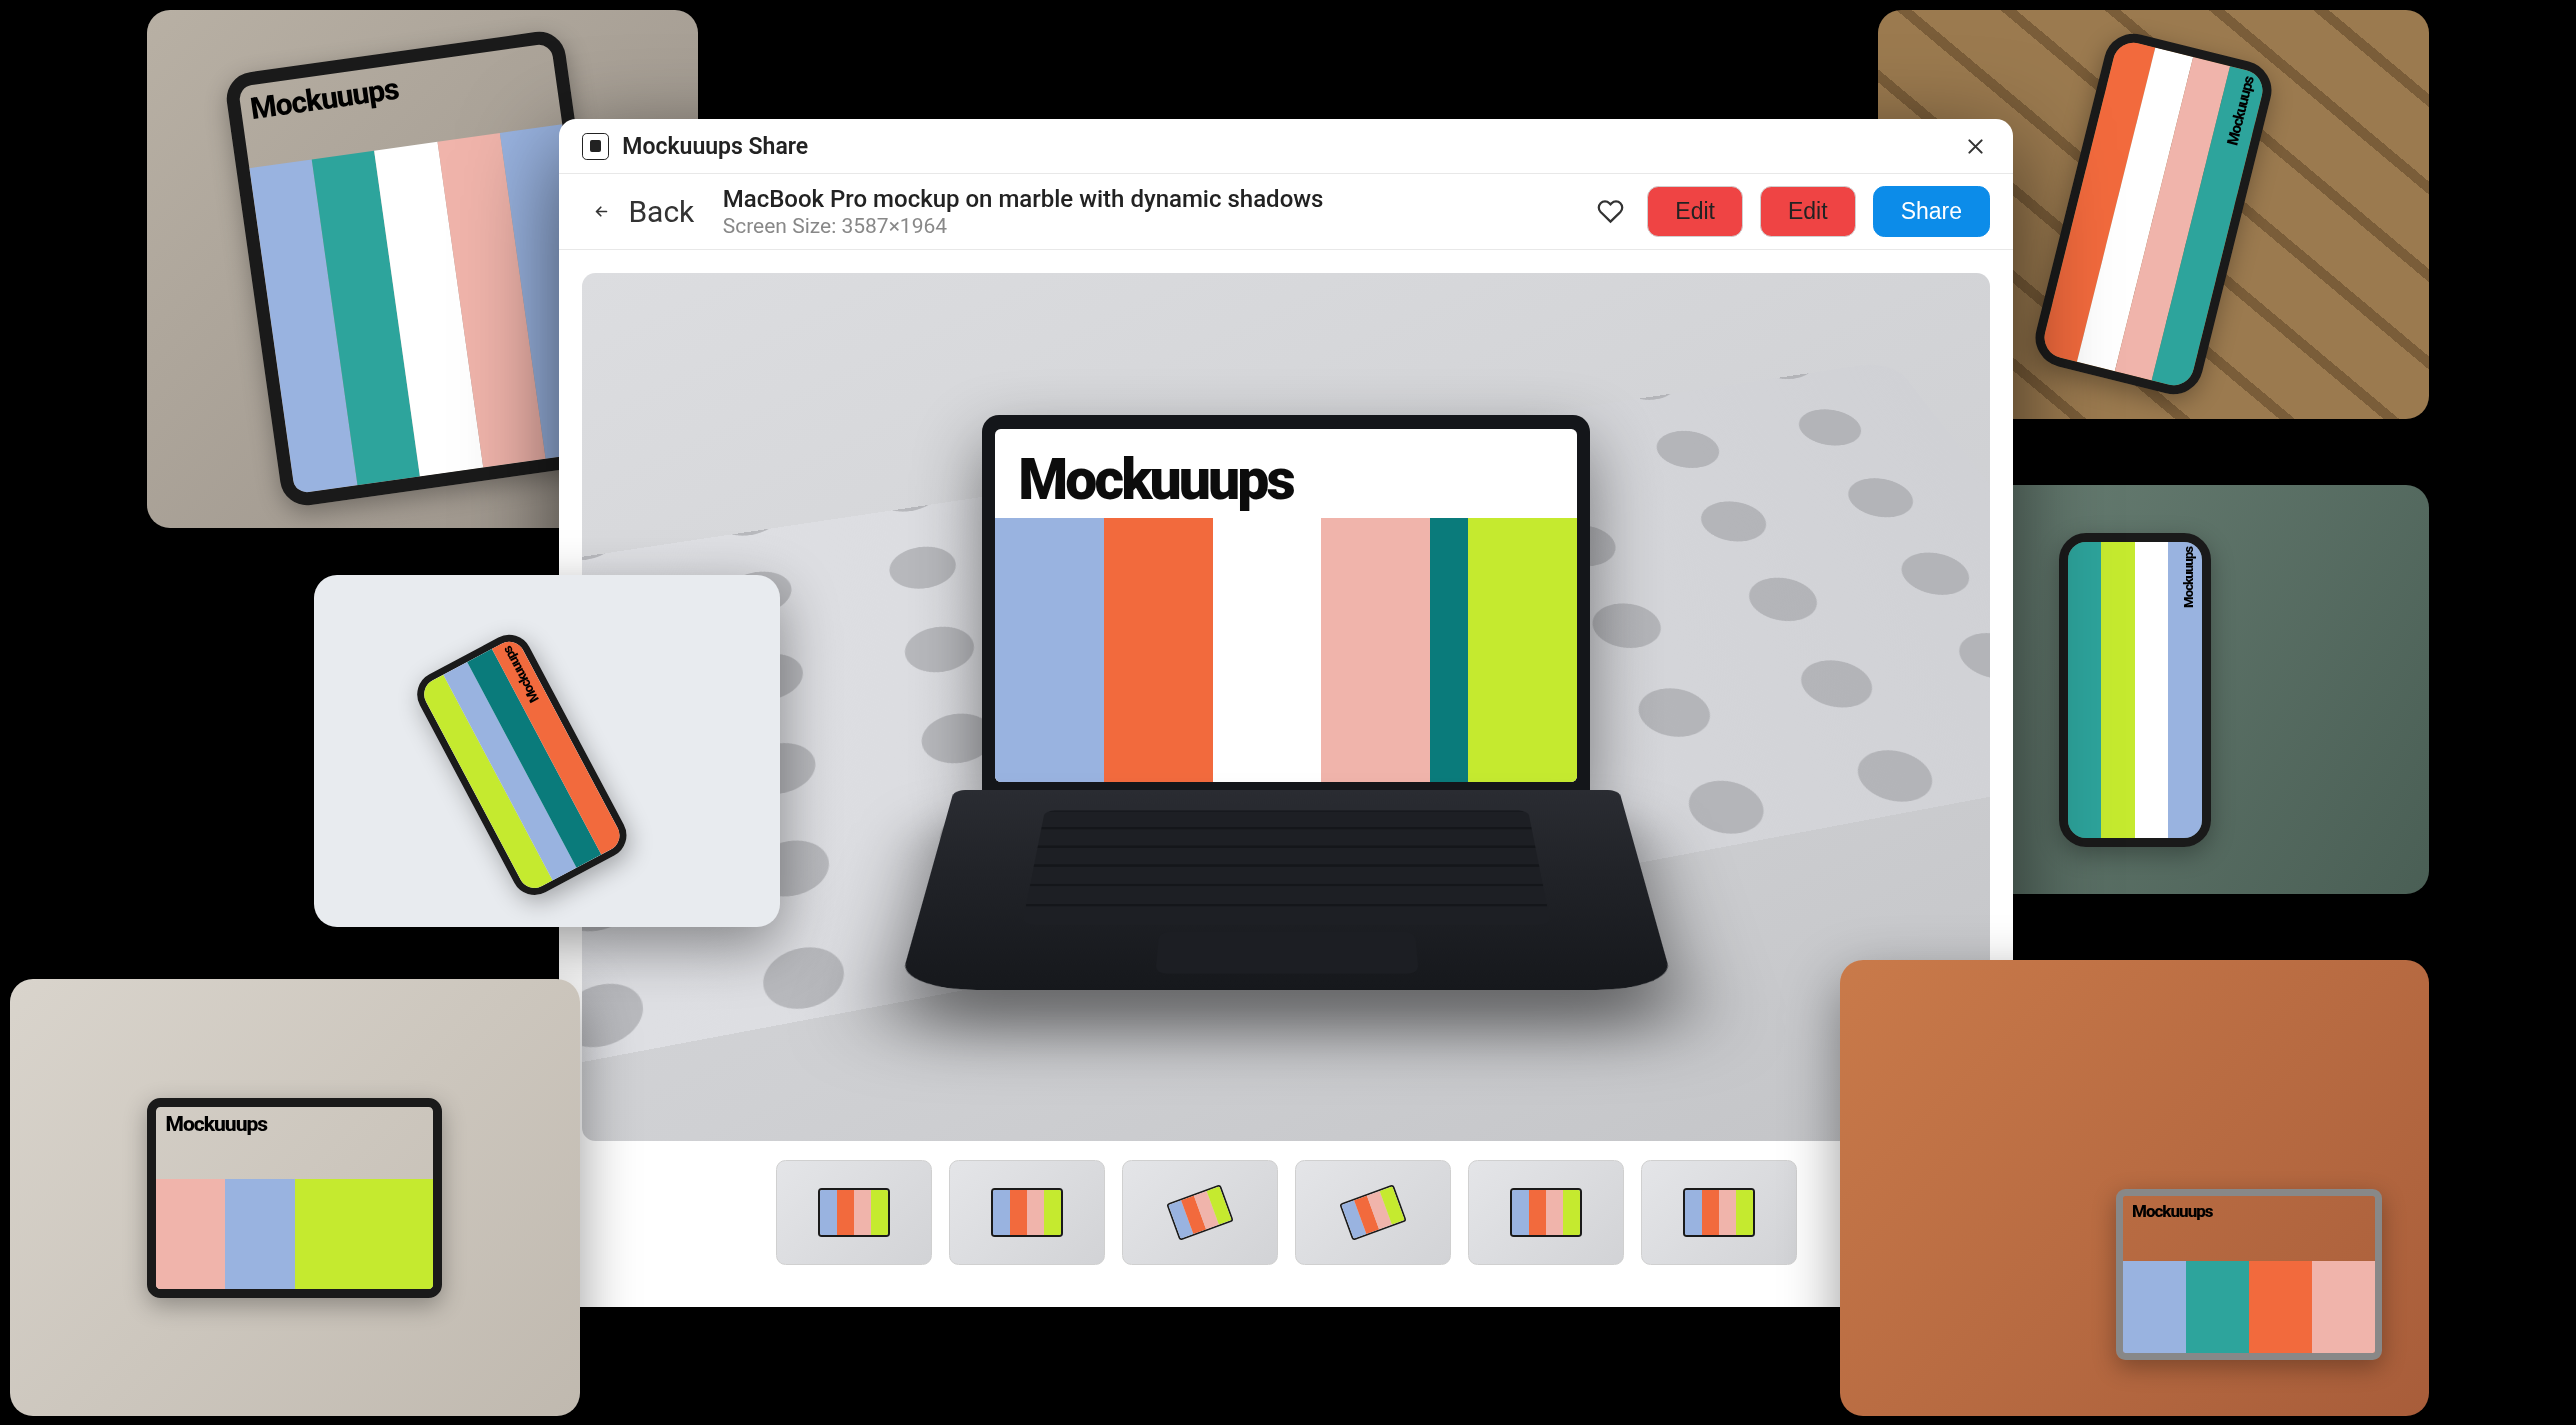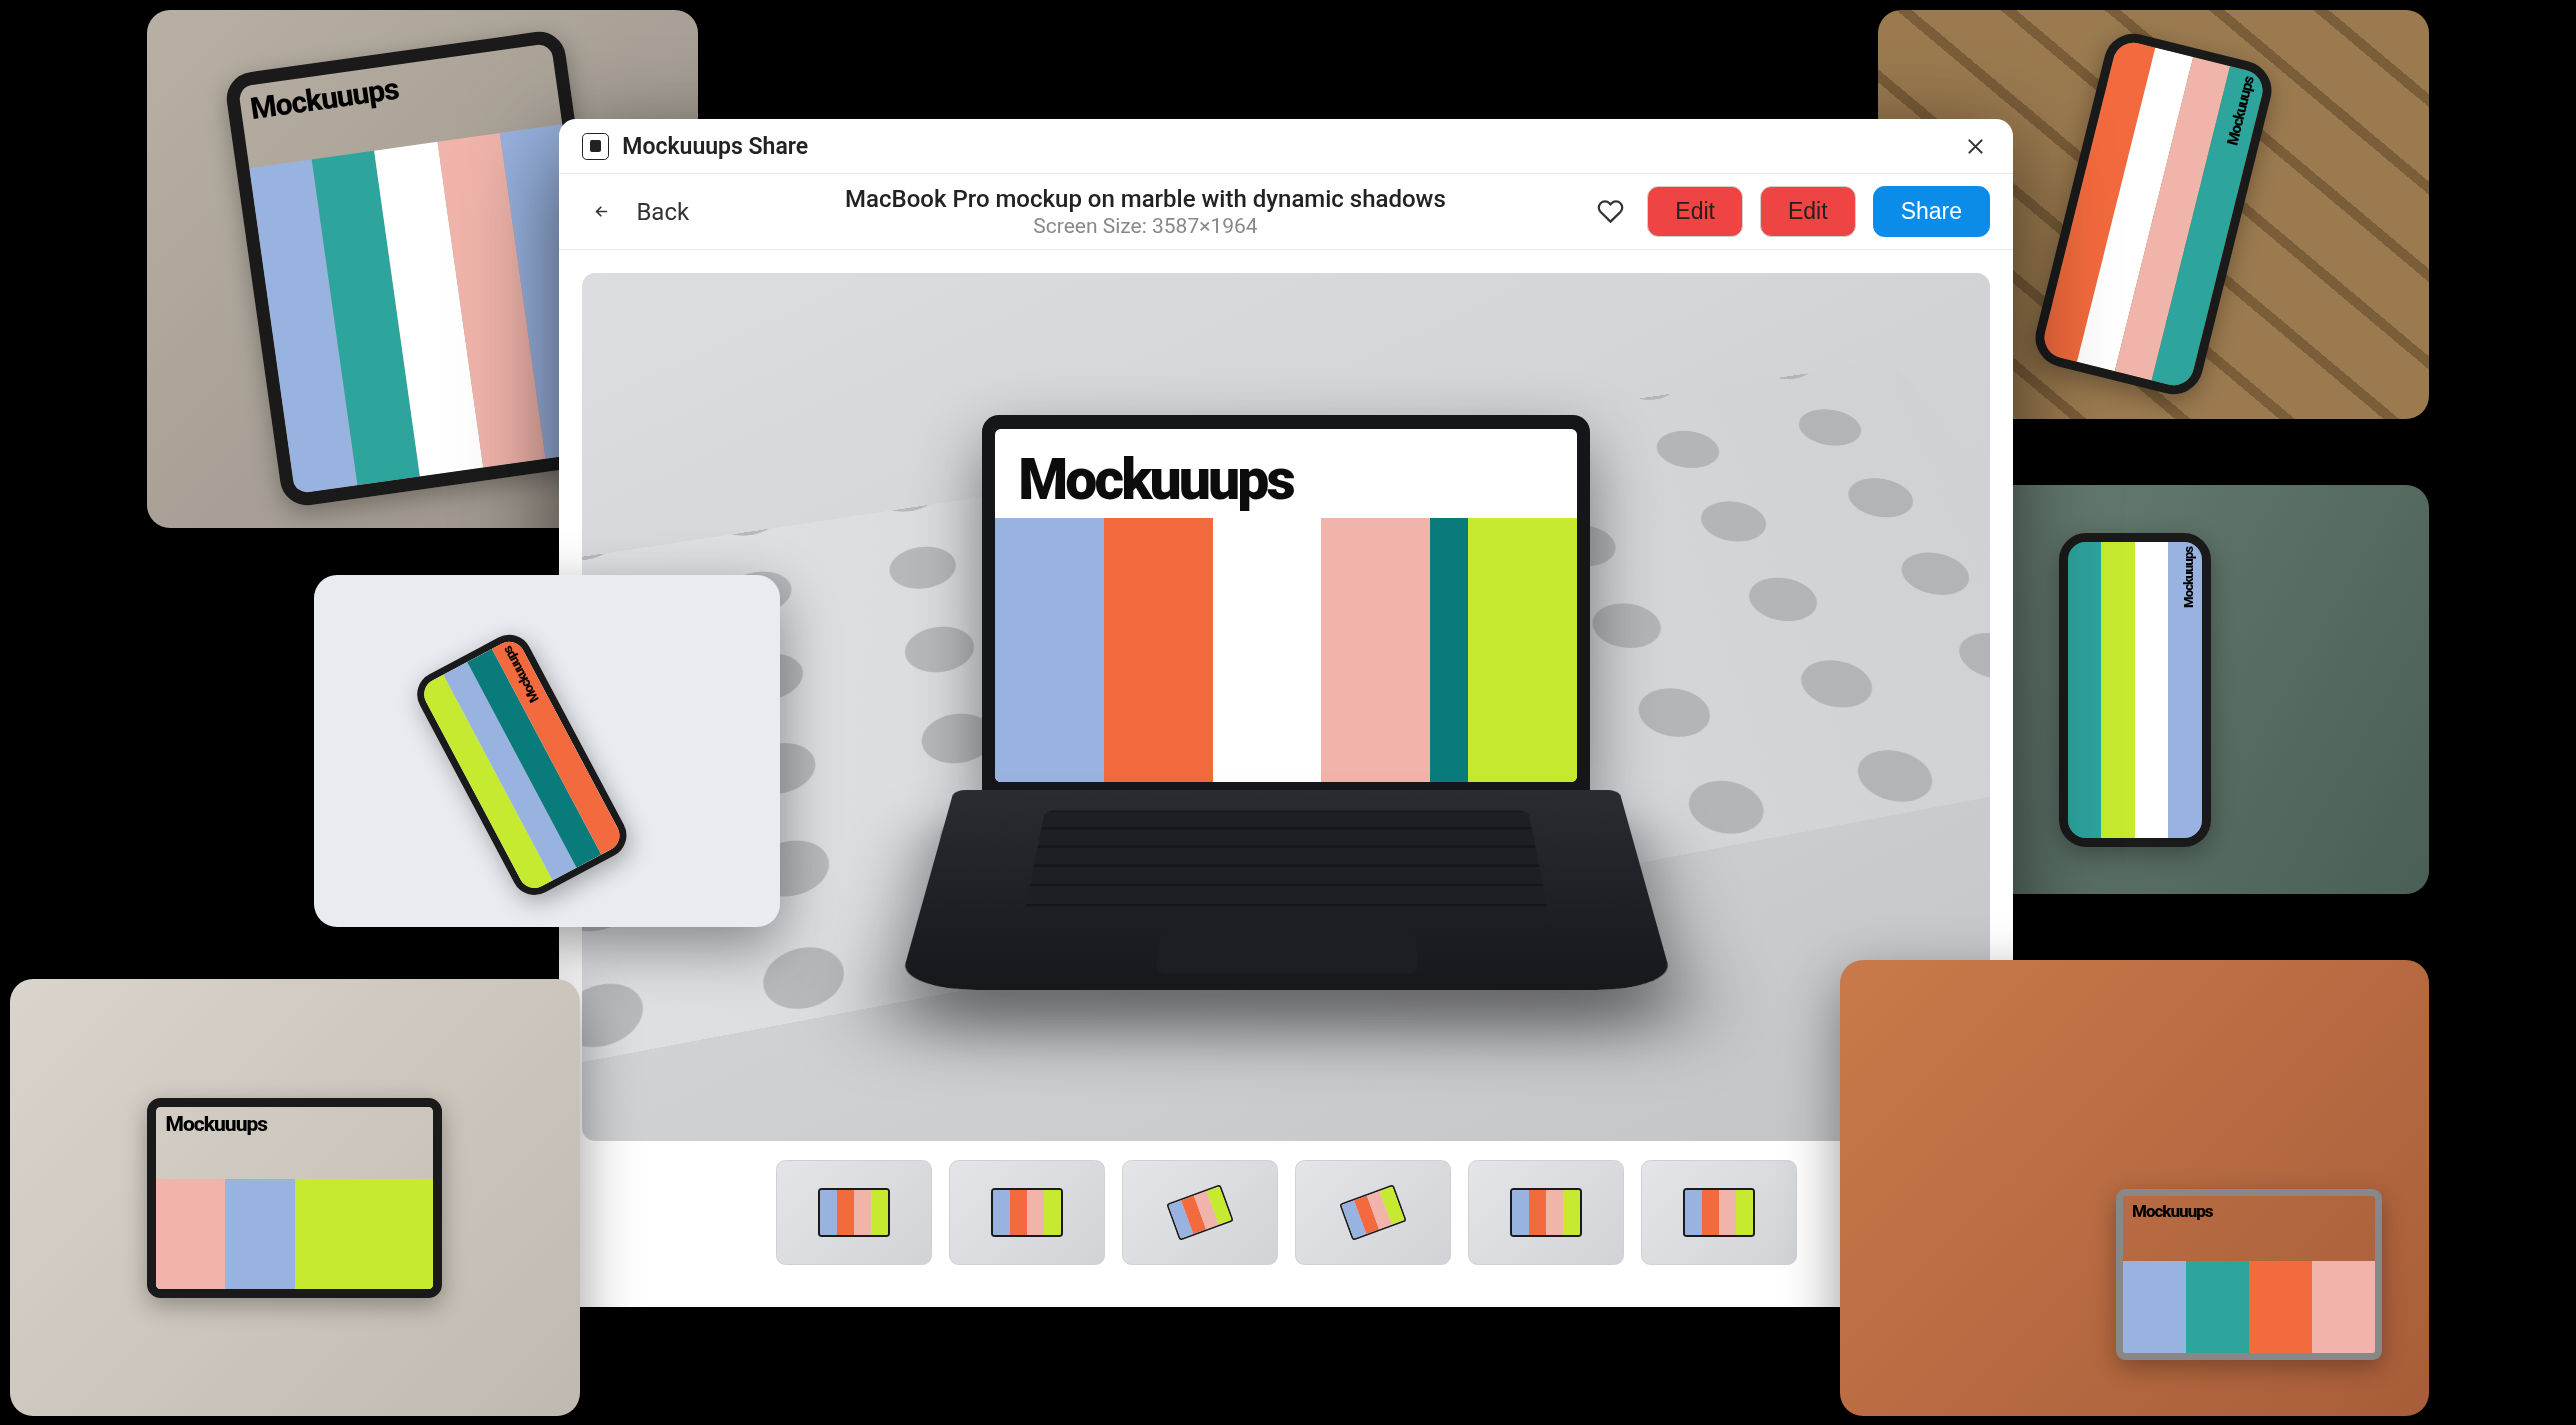--- a/index.html
+++ b/index.html
@@ -138,31 +138,30 @@
   height: 76px;
   display: flex;
   align-items: center;
   padding: 0 23px;
   border-bottom: 1px solid #e8e8e8;
   gap: 17px;
 }
 .back-btn {
   display: flex;
   align-items: center;
-  gap: 26px;
-  font-size: 24px;
+  gap: 18px;
+  font-size: 30px;
   color: #333;
   cursor: pointer;
   padding: 7.6px 11.4px;
   border-radius: 7.6px;
 }
 .back-btn svg { width: 17px; height: 17px; }
 .title-block {
   flex: 1;
-  text-align: center;
 }
 .title-block .mockup-title { font-size: 24px; font-weight: 500; color: #222; }
 .title-block .mockup-meta { font-size: 21px; color: #888; margin-top: 1.9px; }
 .fav-btn {
   width: 40px;
   height: 40px;
   display: flex;
   align-items: center;
   justify-content: center;
   cursor: pointer;

